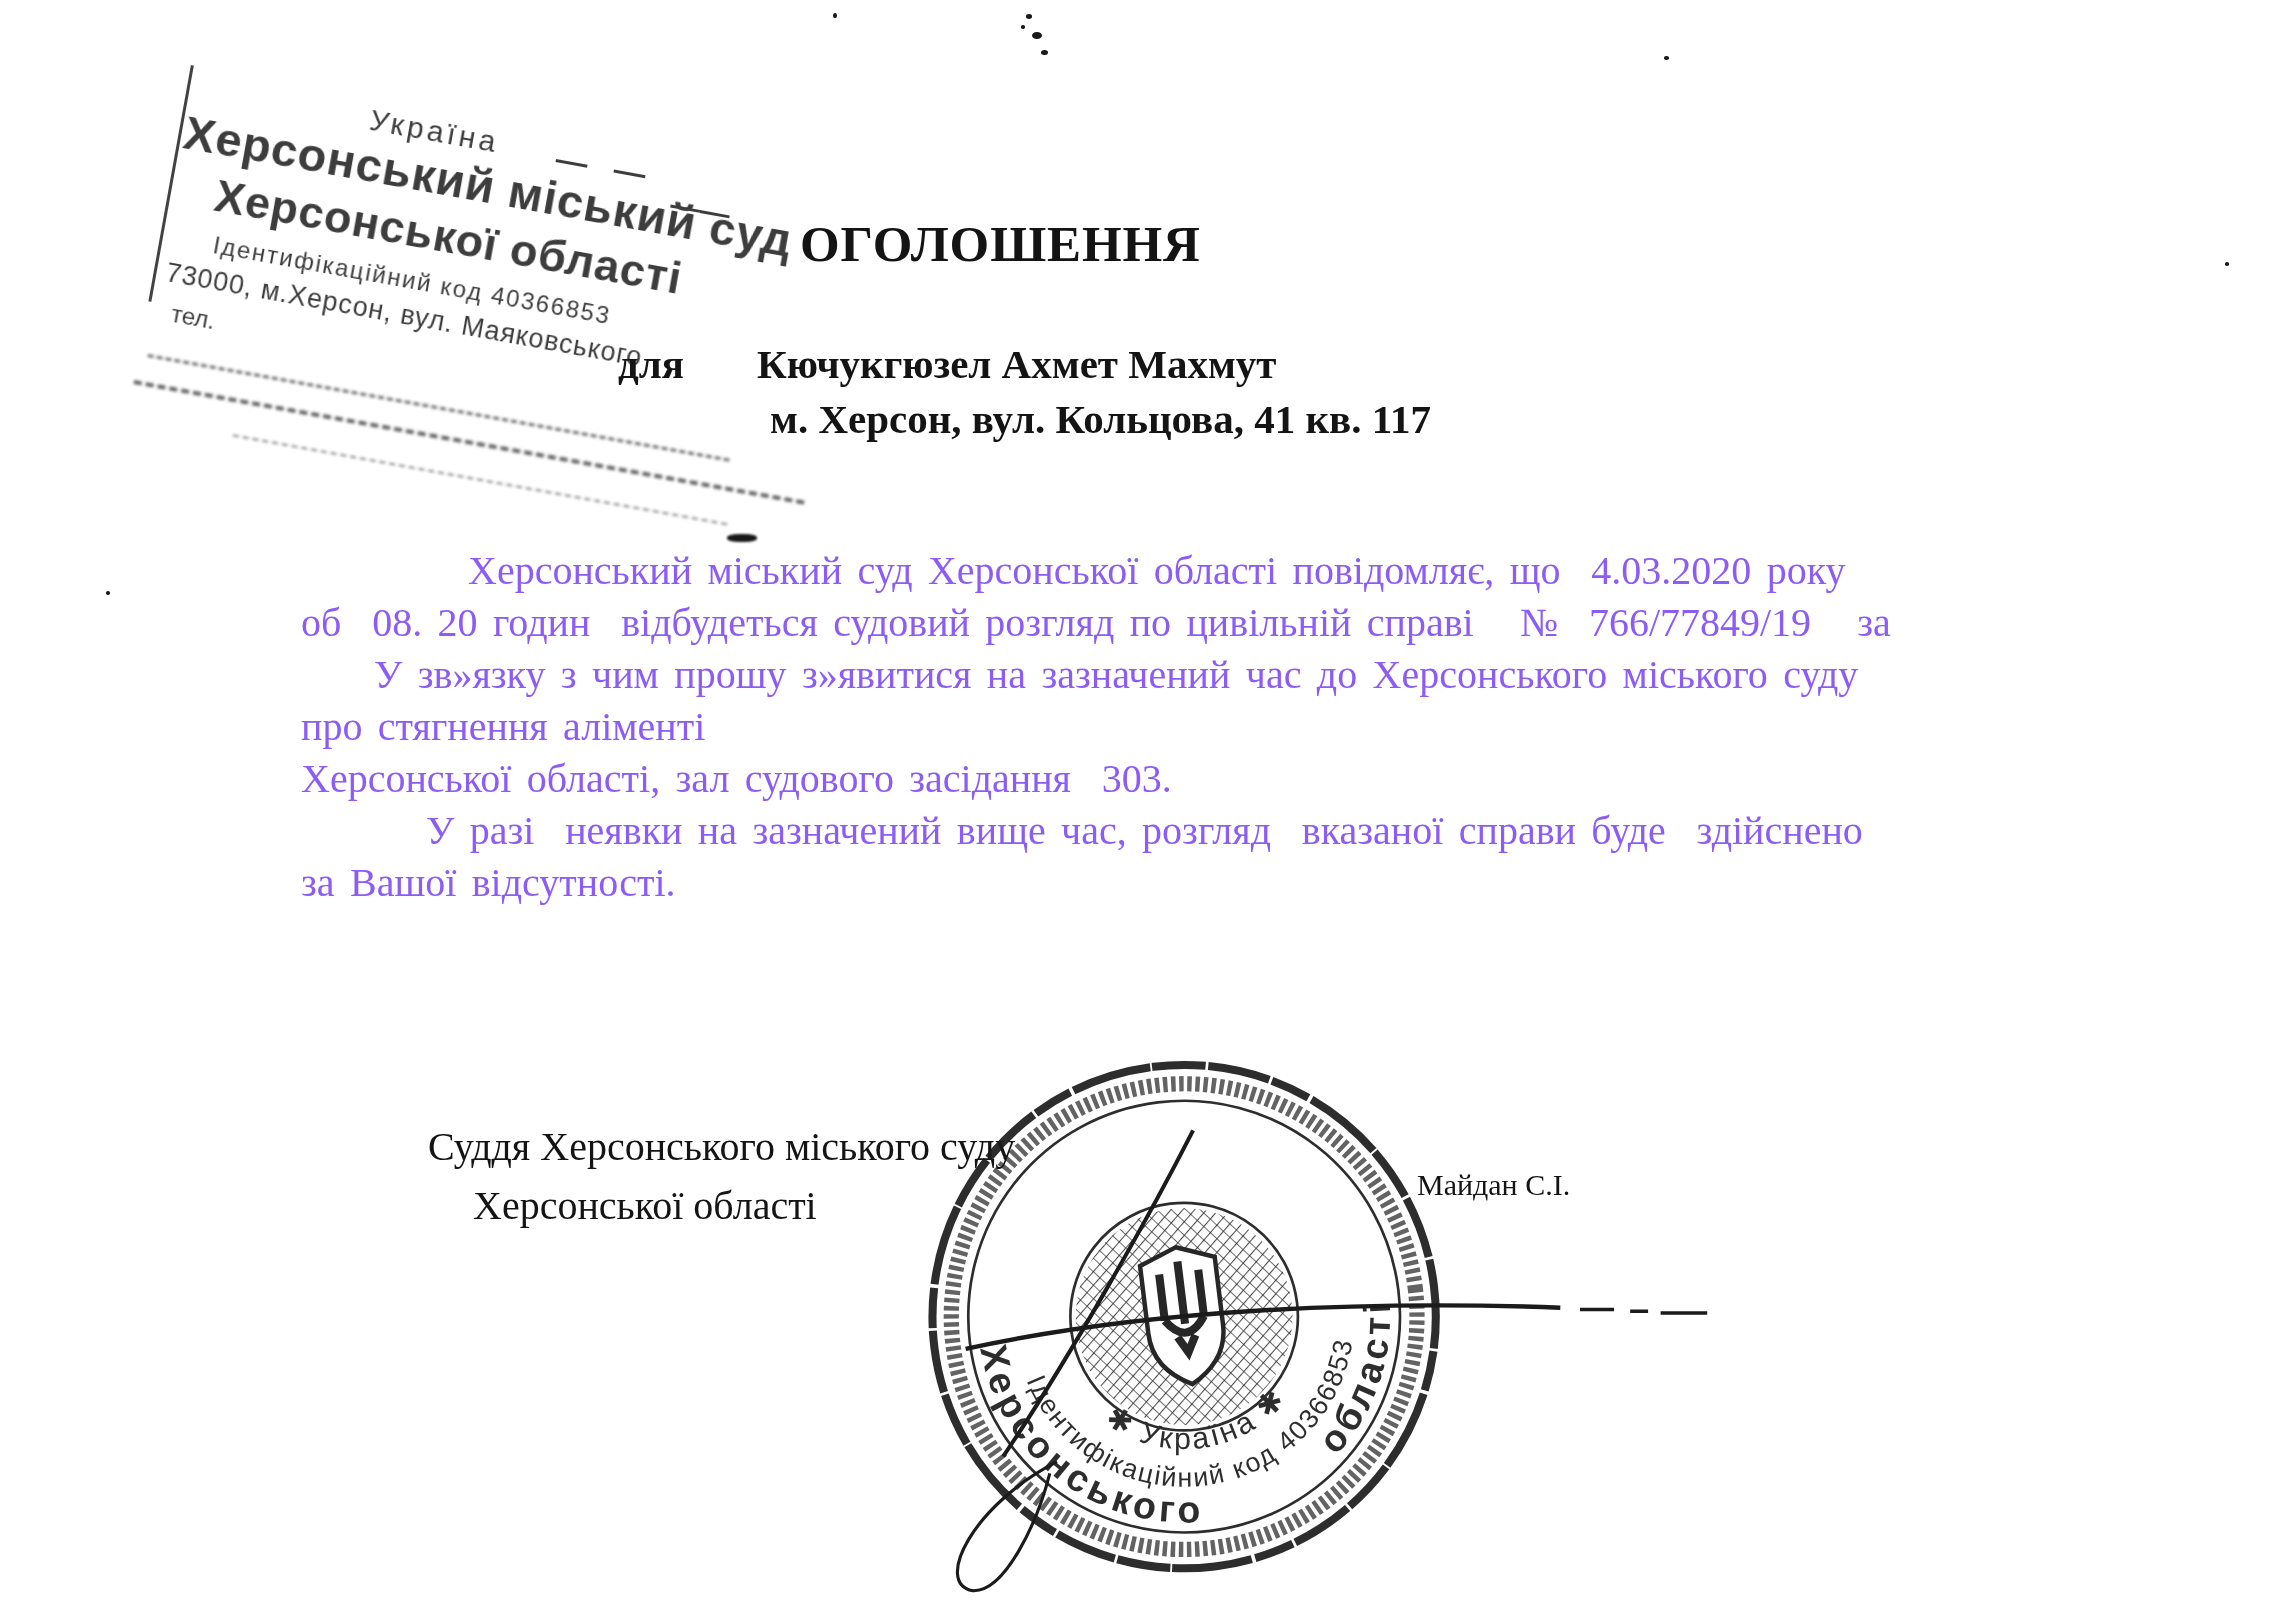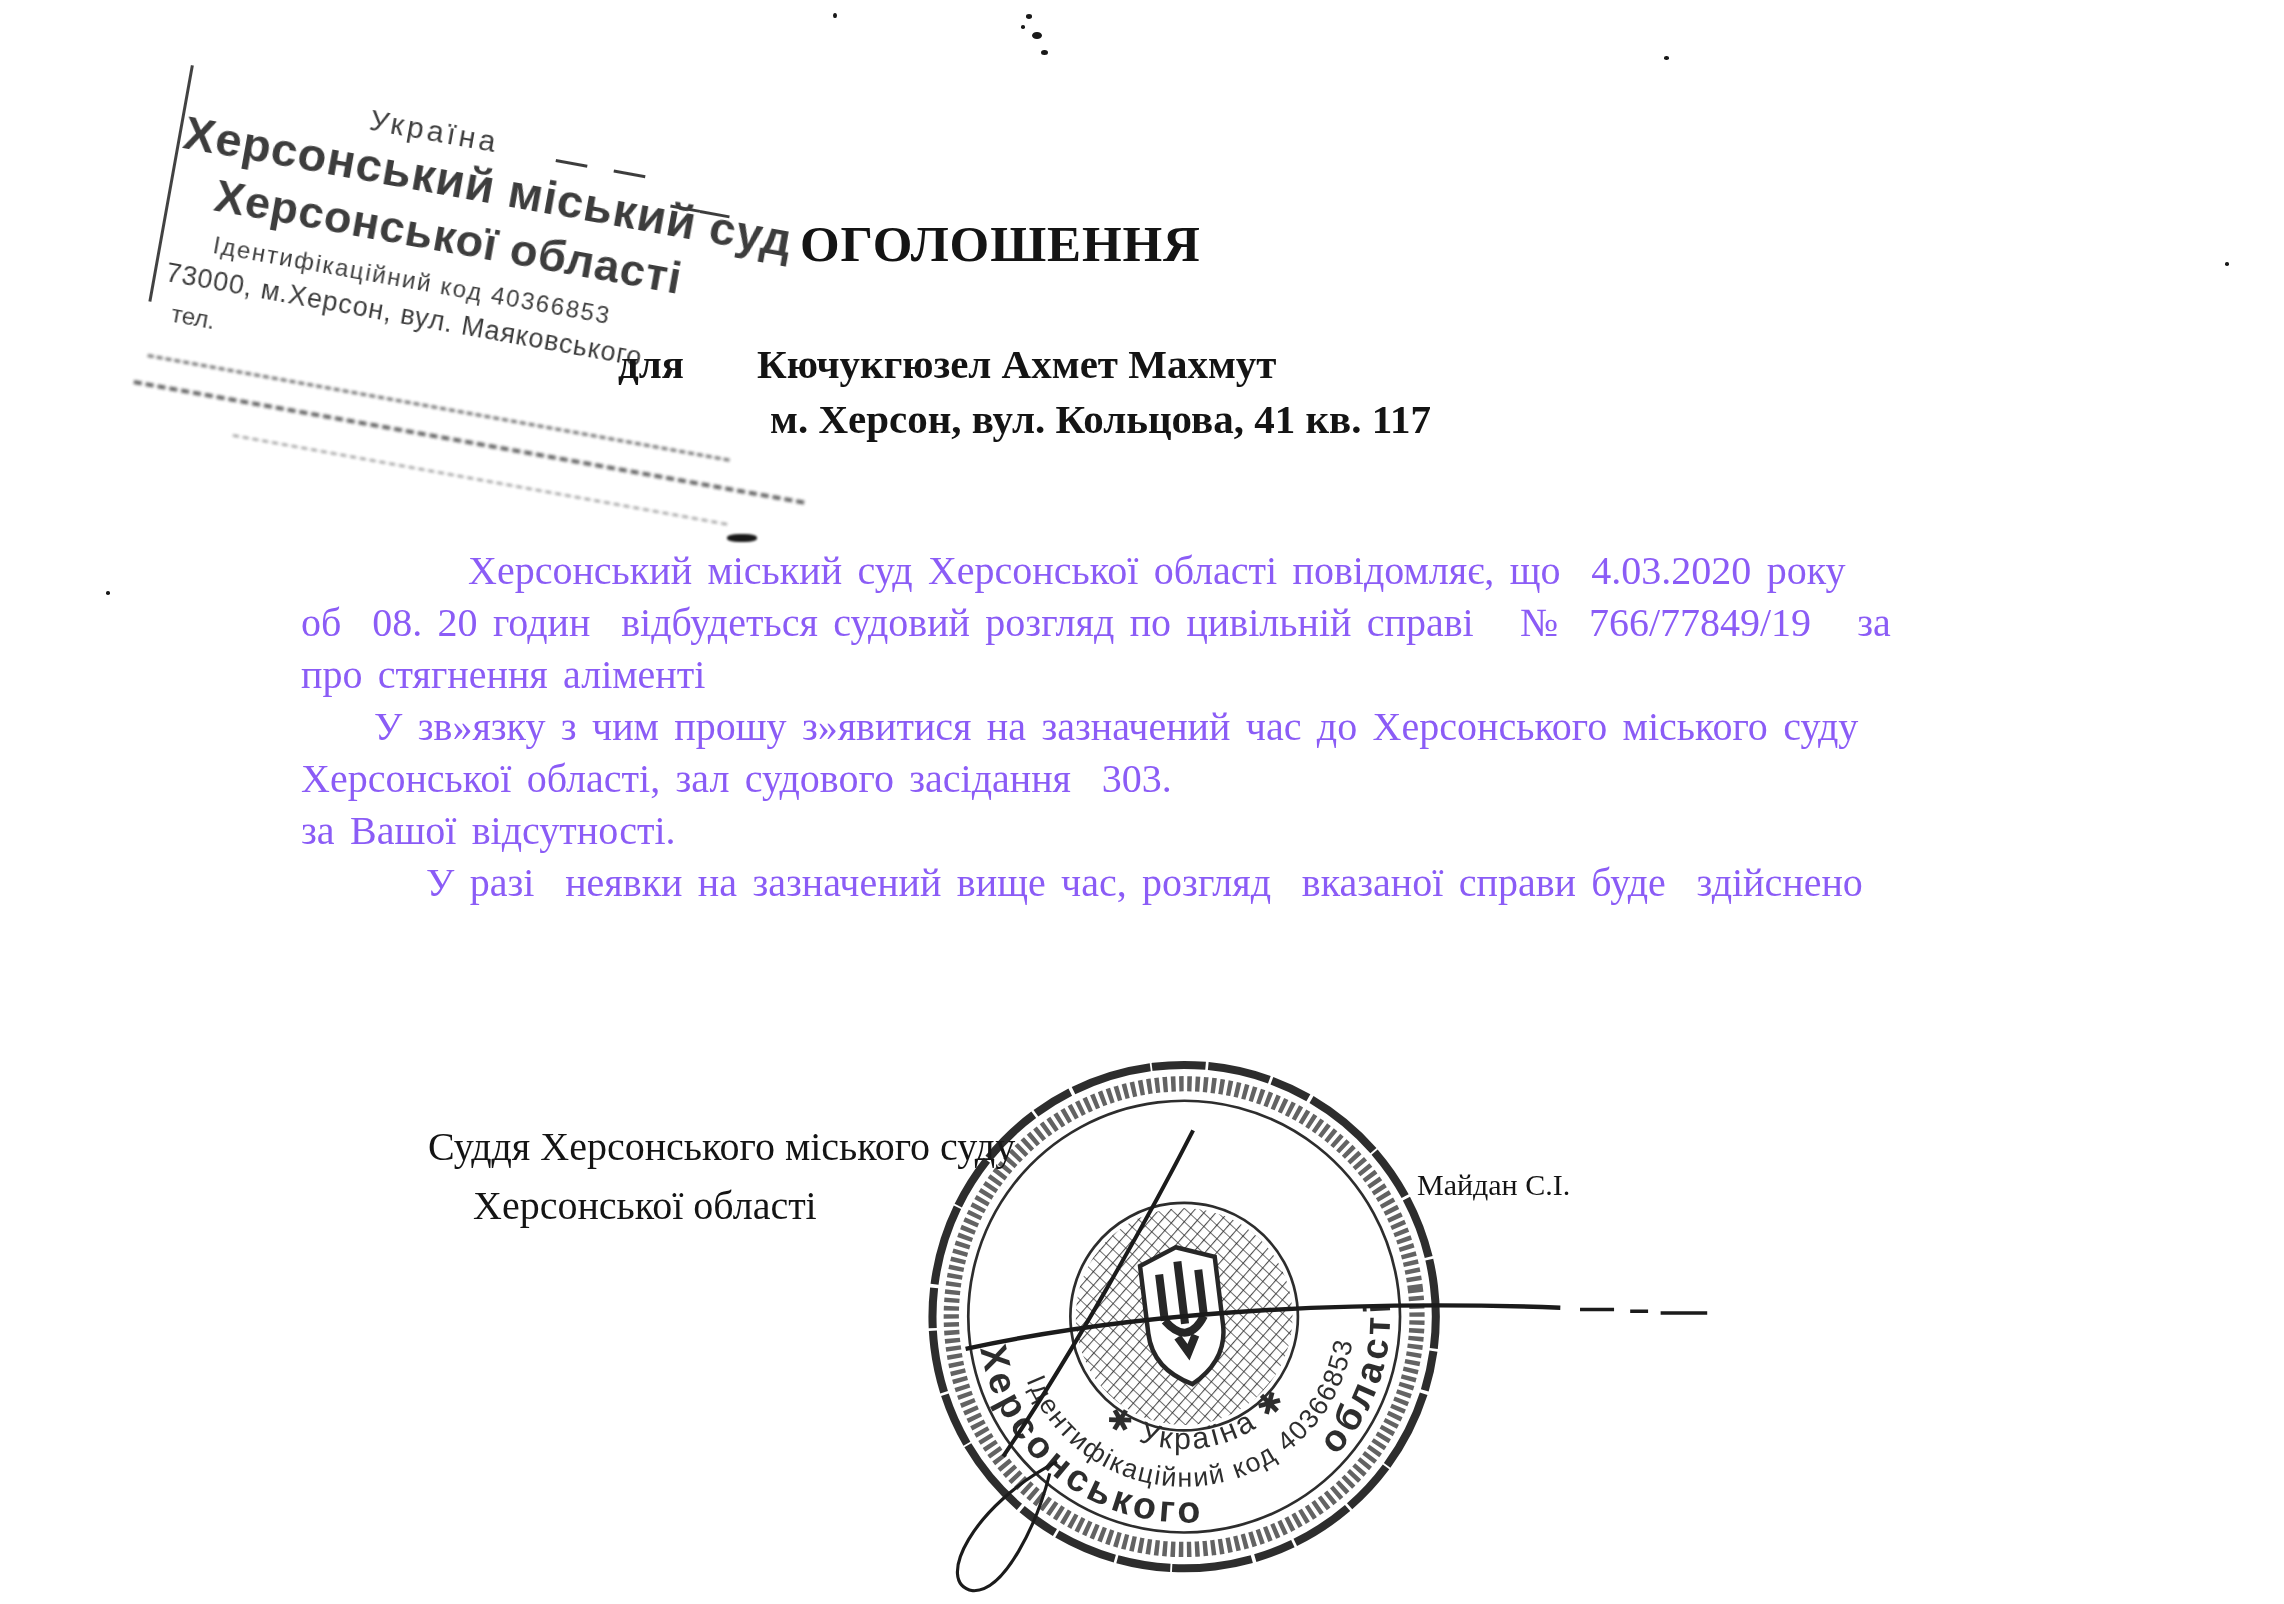--- a/index.html
+++ b/index.html
@@ -70,25 +70,25 @@
 
   <div id="doc-title">ОГОЛОШЕННЯ</div>
 
   <div id="recipient-label">для</div>
   <div id="recipient-name">Кючукгюзел Ахмет Махмут</div>
   <div id="recipient-address">м. Херсон, вул. Кольцова, 41 кв. 117</div>
 
   <div id="body-block">
     <div class="body-line bl0">Херсонський міський суд Херсонської області повідомляє, що  4.03.2020 року</div>
     <div class="body-line bl1">об  08. 20 годин  відбудеться судовий розгляд по цивільній справі   №  766/77849/19   за</div>
+    <div class="body-line bl4">У зв»язку з чим прошу з»явитися на зазначений час до Херсонського міського суду</div>
     <div class="body-line bl3">про стягнення аліменті</div>
-    <div class="body-line bl4">У зв»язку з чим прошу з»явитися на зазначений час до Херсонського міського суду</div>
     <div class="body-line bl5">Херсонської області, зал судового засідання  303.</div>
+    <div class="body-line bl6">У разі  неявки на зазначений вище час, розгляд  вказаної справи буде  здійснено</div>
     <div class="body-line bl7">за Вашої відсутності.</div>
-    <div class="body-line bl6">У разі  неявки на зазначений вище час, розгляд  вказаної справи буде  здійснено</div>
   </div>
 
   <div id="sig-line1">Суддя Херсонського міського суду</div>
   <div id="sig-line2">Херсонської області</div>
   <div id="judge-name">Майдан С.І.</div>
 
   <svg id="ink-layer" viewBox="0 0 2551 1792" xmlns="http://www.w3.org/2000/svg">
     <defs>
       <pattern id="hatchA" width="10" height="10" patternUnits="userSpaceOnUse" patternTransform="rotate(48)">
         <line x1="0" y1="0" x2="0" y2="10" stroke="#1c1c1c" stroke-width="2.4"></line>

